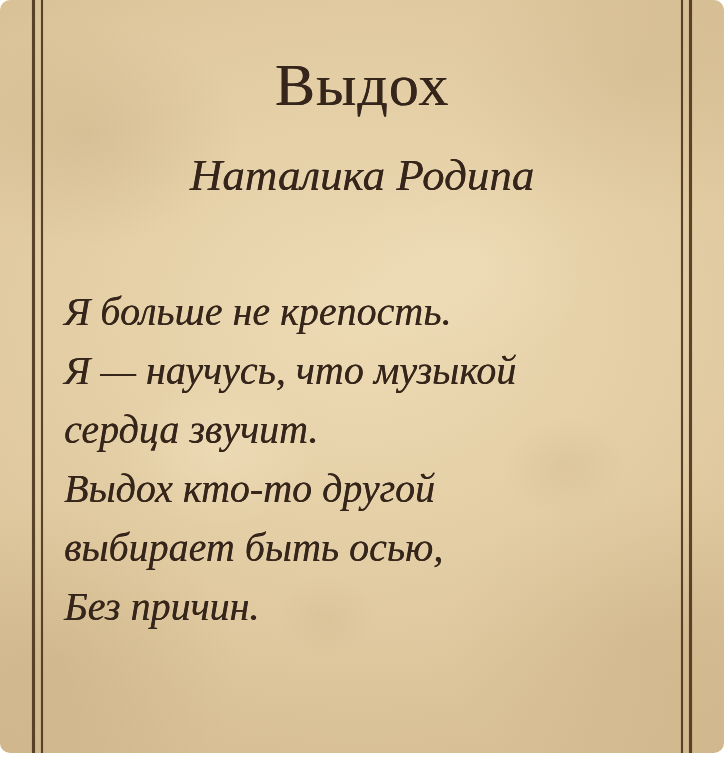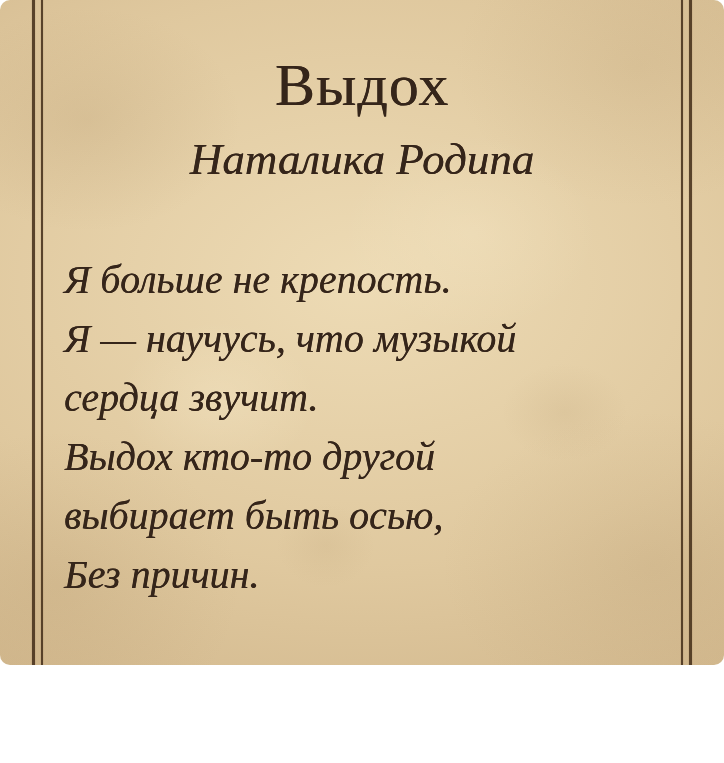--- a/index.html
+++ b/index.html
@@ -5,21 +5,21 @@
   html, body {
     margin: 0;
     padding: 0;
     background: #ffffff;
     font-family: "Liberation Serif", "DejaVu Serif", serif;
   }
 
   .page {
     position: relative;
     width: 724px;
-    height: 665px;
+    height: 753px;
     overflow: hidden;
     border-radius: 10px;
     background:
       radial-gradient(ellipse 120% 90% at 50% 42%,
         rgba(238, 220, 182, 0.95) 0%,
         rgba(224, 201, 159, 0.9) 48%,
         rgba(205, 178, 135, 0.95) 88%,
         rgba(193, 165, 122, 1) 100%),
       var(--paper, #ddc69e);
   }
@@ -65,21 +65,21 @@
     padding-top: 52px;
     text-align: center;
     font-size: 60px;
     line-height: 1.1;
     font-weight: 500;
     letter-spacing: 1px;
     text-shadow: 0.4px 0 0 currentColor;
   }
 
   .poem-author {
-    margin: 0;
+    margin: 16px;
     padding-top: 16px;
     text-align: center;
     font-style: italic;
     font-size: 45px;
     line-height: 1.15;
     font-weight: 400;
     text-shadow: 0.3px 0 0 currentColor;
   }
 
   .poem-body {

